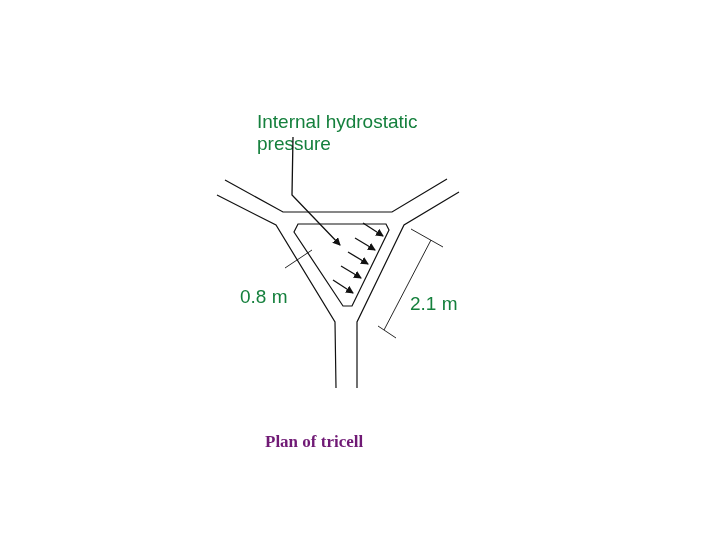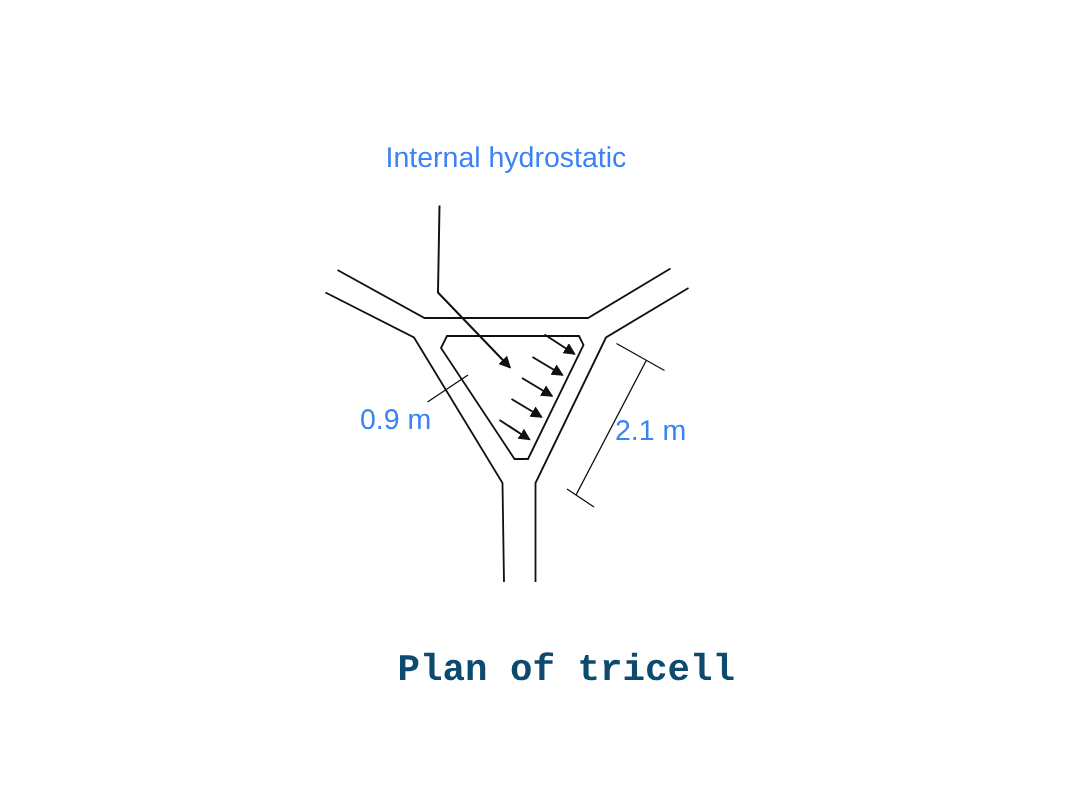--- a/index.html
+++ b/index.html
@@ -9,59 +9,61 @@
     }
     body {
       width: 720px;
       height: 540px;
       position: relative;
       overflow: hidden;
       font-family: "Liberation Sans", sans-serif;
     }
     .label {
       position: absolute;
-      color: #3b82f6;
+      color: #15803d;
       font-family: "Liberation Sans", sans-serif;
       font-size: 19px;
       line-height: 22px;
       white-space: nowrap;
+      margin-top: 16px;
     }
     #title-label {
       left: 257px;
       top: 95px;
     }
     #dim-small {
       left: 240px;
       top: 270px;
     }
     #dim-large {
       left: 410px;
       top: 277px;
     }
     #caption {
       position: absolute;
       left: 265px;
       top: 432px;
-      font-family: Liberation Mono, monospace;
+      font-family: Liberation Serif, serif;
       font-weight: bold;
-      font-size: 25px;
-      color: #0c4a6e;
+      font-size: 17px;
+      color: #701a75;
       white-space: nowrap;
     }
     svg#diagram {
       position: absolute;
       left: 0;
       top: 0;
     }
   </style>
 </head>
 <body>
 
 <div class="label" id="title-label">
   <div>Internal hydrostatic</div>
+  <div>pressure</div>
 </div>
 
 <svg id="diagram" width="720" height="540" viewBox="0 0 720 540">
   <defs>
     <marker id="arrowhead" markerWidth="8" markerHeight="8" refX="7" refY="4" orient="auto" markerUnits="userSpaceOnUse">
       <path d="M0,0 L8,4 L0,8 Z" fill="#111111"></path>
     </marker>
   </defs>
 
   <g stroke="#111111" stroke-width="1.2" fill="none">
@@ -91,15 +93,15 @@
     <line x1="285" y1="268" x2="312" y2="250"></line>
   </g>
 
   <g stroke="#111111" stroke-width="0.9" fill="none">
     <line x1="431" y1="240" x2="384" y2="330"></line>
     <line x1="411" y1="229" x2="443" y2="247"></line>
     <line x1="378" y1="326" x2="396" y2="338"></line>
   </g>
 </svg>
 
-<div class="label" id="dim-small">0.9 m</div>
+<div class="label" id="dim-small">0.8 m</div>
 <div class="label" id="dim-large">2.1 m</div>
 <div id="caption">Plan of tricell</div>
 
 </body></html>

